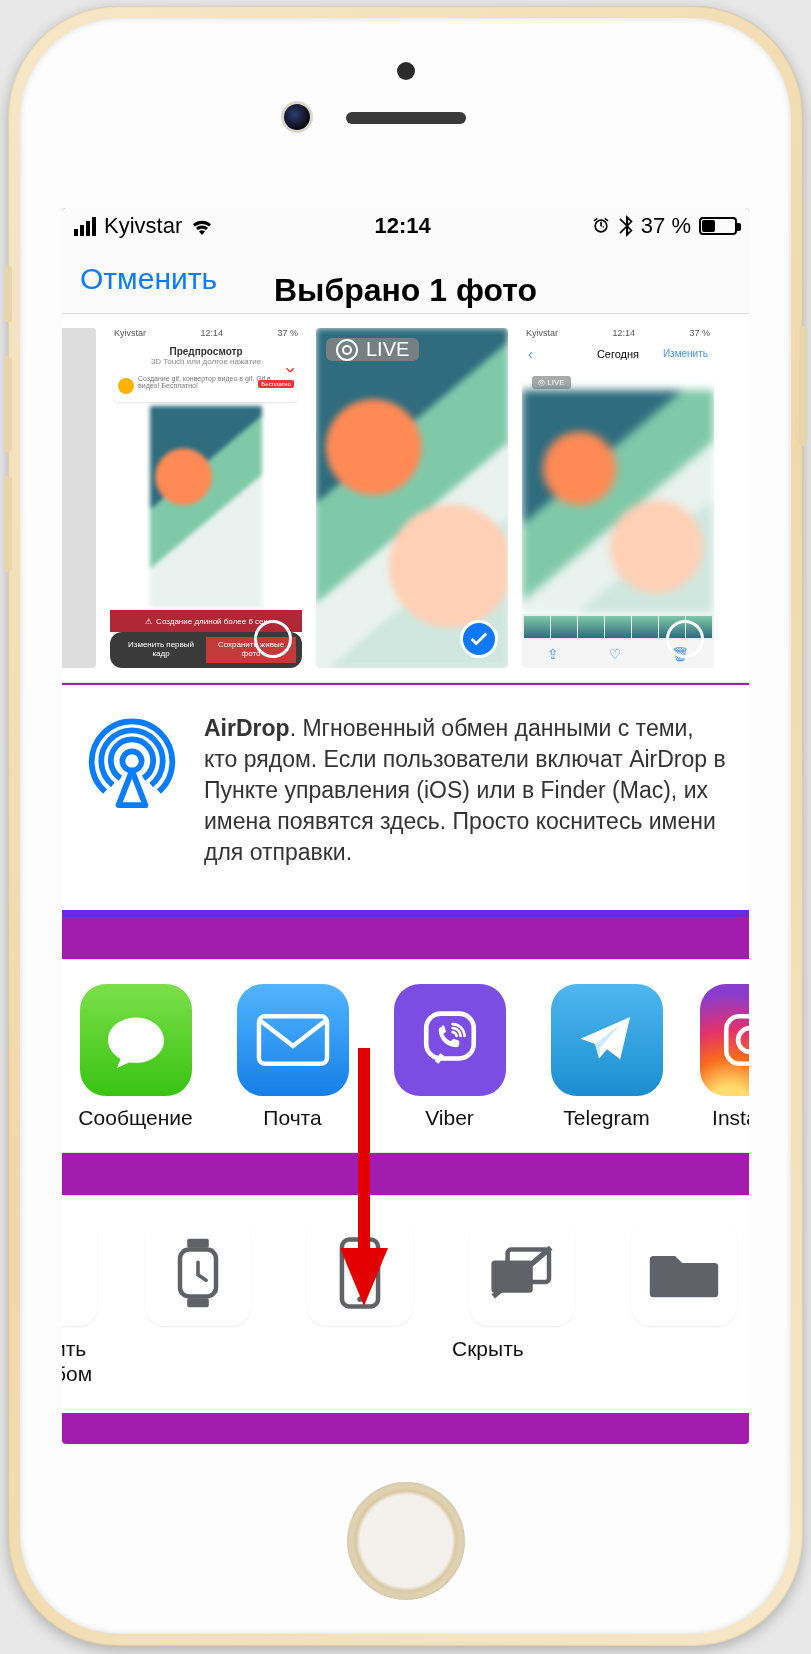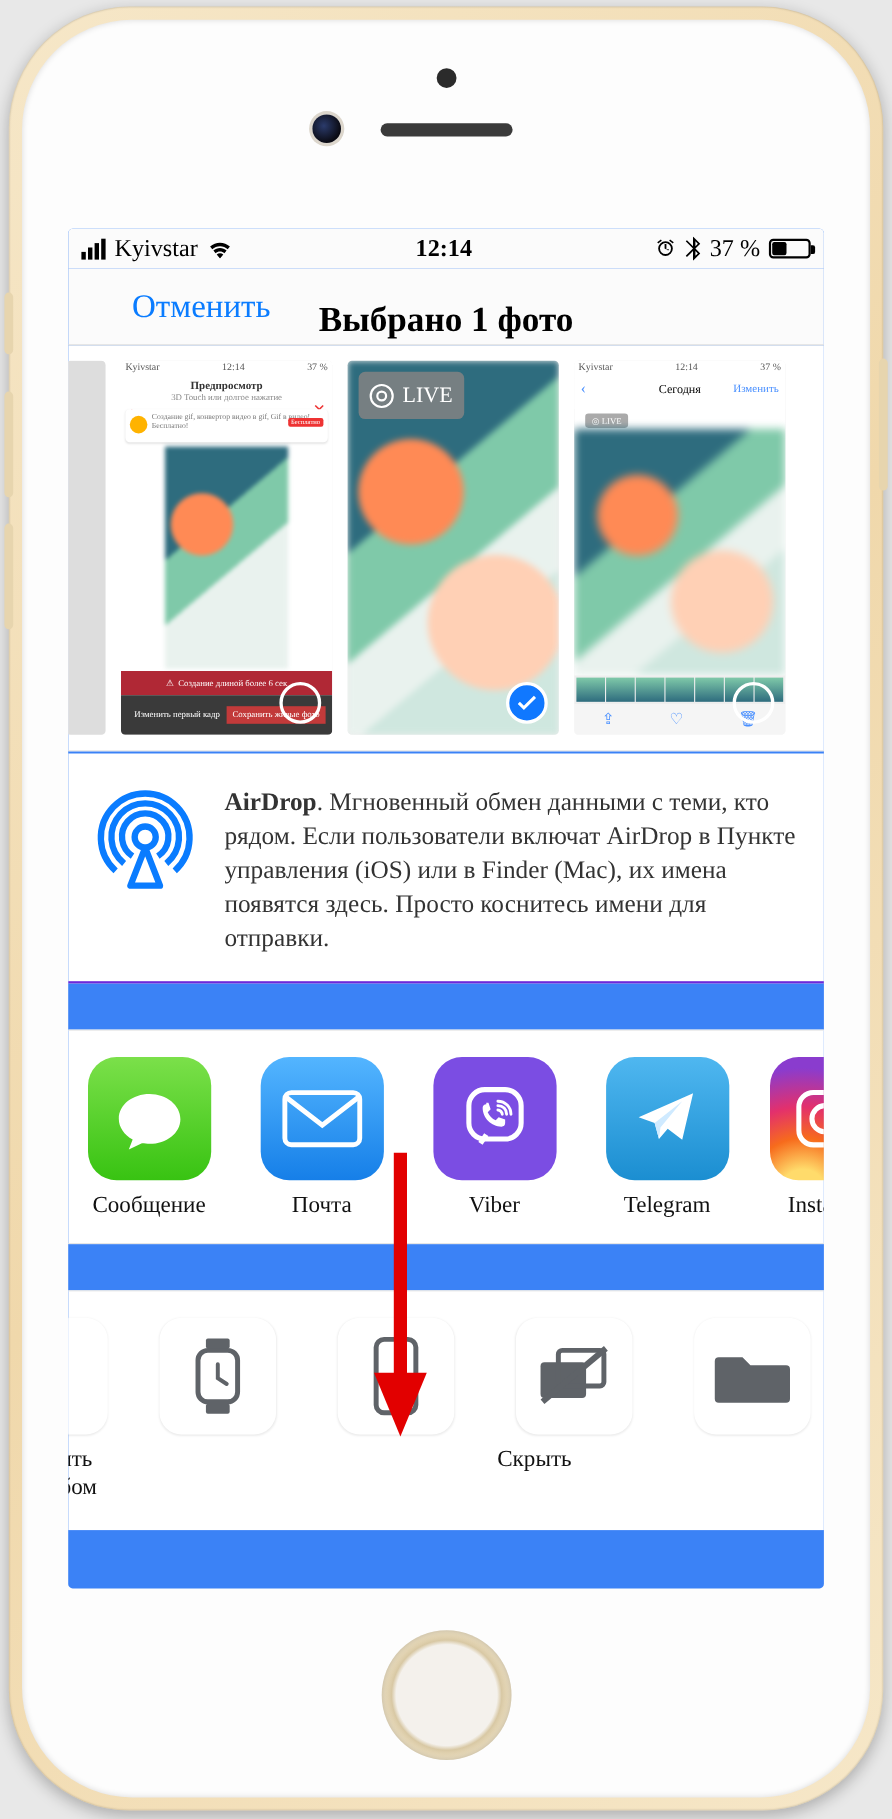--- a/index.html
+++ b/index.html
@@ -57,24 +57,23 @@
   .side-btn { position:absolute; background:#e7d5ae; border-radius:4px; }
   .sb-mute  { left:-4px; top:260px; width:8px; height:56px; }
   .sb-volu  { left:-4px; top:350px; width:8px; height:96px; }
   .sb-vold  { left:-4px; top:470px; width:8px; height:96px; }
   .sb-pwr   { right:-4px; top:320px; width:8px; height:120px; }
 
   
   .screen {
     position: absolute;
     left: 42px; right: 42px; top: 190px; bottom: 190px;
-    background: #3b82f6;
+    background: #a21caf;
     overflow: hidden;
     border-radius: 4px;
-    font-family: Liberation Serif, serif;
   }
 
   
   .status {
     height: 36px;
     display: flex; align-items: center; justify-content: space-between;
     padding: 0 12px;
     font-size: 22px; font-weight: 500; color:#000;
     background:#fbfbfb;
   }
@@ -93,21 +92,21 @@
 
   
   .navbar {
     height: 70px;
     display:flex; align-items:center; justify-content:space-between;
     padding:0 18px;
     background:#fbfbfb;
     border-bottom:1px solid #ddd;
     position: relative;
   }
-  .cancel { color:#0a7cff; font-size:30px; font-weight:400;margin-left:40px; }
+  .cancel { color:#0a7cff; font-size:30px; font-weight:400; }
   .title  { position:absolute; left:0; right:0; text-align:center; font-size:32px; font-weight:700; color:#000; pointer-events:none;margin-top:24px;}
 
   
   .thumbs {
     display:flex; gap:14px; padding:14px 0 14px 0;
     overflow:hidden; background:#fff;
     border-bottom:1px solid #e6e6e6;
   }
   .thumb {
     position:relative; flex:0 0 auto;
@@ -134,27 +133,27 @@
   .thumb .mini-banner .tag{position:absolute;right:4px;top:8px;background:#e33;color:#fff;font-size:6px;padding:1px 3px;border-radius:2px;}
   .thumb .inner-wall {
     position:absolute; top:78px; left:40px; right:40px; bottom:60px;
     background:
       radial-gradient(circle at 30% 35%, #ff8a55 0 18%, transparent 19%),
       linear-gradient(140deg,#2e6c7e 0 35%,#7fc9a9 35% 55%,#e9f2ee 55%);
     filter: blur(2px);
   }
   .thumb .strip{position:absolute;left:0;right:0;height:22px;color:#fff;font-size:8px;display:flex;align-items:center;padding:0 6px;}
   .thumb .strip.warn{bottom:36px;background:#b02835;justify-content:center;}
-  .thumb .strip.actions{bottom:0;height:36px;background:#3a3a3a;display:flex;}
+  .thumb .strip.actions{bottom:0;height:36px;background:#3a3a3a;display:flex;border-radius:12px;}
   .thumb .strip.actions div{flex:1;text-align:center;padding:4px;font-size:8px;line-height:1.1;}
   .thumb .strip.actions div:last-child{background:#c23a3a;}
   .thumb .live-badge{
     position:absolute; top:10px; left:10px;
     background:rgba(130,130,130,.85); color:#fff;
-    border-radius:6px; padding:10px 10px;
+    border-radius:6px; padding:0 10px;
     font-size:20px; display:flex; align-items:center; gap:8px;
   }
   .thumb .live-badge .ring{width:22px;height:22px;border:2px solid #fff;border-radius:50%;position:relative;display:inline-block;}
   .thumb .live-badge .ring::before{content:"";position:absolute;inset:4px;border:2px solid #fff;border-radius:50%;}
   .thumb .live-badge .ring::after{content:"";position:absolute;inset:9px;background:#fff;border-radius:50%;}
   .thumb .live-small{position:absolute;top:48px;left:10px;background:#aaa;color:#fff;font-size:8px;padding:2px 6px;border-radius:3px;}
   .thumb .mini-toolbar{position:absolute;bottom:0;left:0;right:0;height:28px;background:#f5f5f5;display:flex;justify-content:space-around;align-items:center;color:#4a90ff;font-size:14px;}
   .thumb .mini-filmstrip{position:absolute;bottom:28px;left:0;right:0;height:26px;background:#eee;display:flex;gap:1px;padding:2px;}
   .thumb .mini-filmstrip span{flex:1;background:linear-gradient(#7fc9a9,#2e6c7e);}
   .thumb .mini-today{position:absolute;top:16px;left:0;right:0;height:28px;background:#fff;}
@@ -162,22 +161,22 @@
   .thumb .mini-today .edit{position:absolute;right:6px;top:4px;color:#4a90ff;font-size:10px;}
   .thumb .mini-today .bk{position:absolute;left:6px;top:2px;color:#4a90ff;font-size:14px;}
   .sel-circle{
     position:absolute;right:10px;bottom:10px;width:38px;height:38px;border-radius:50%;
     border:3px solid #fff; background:transparent;
   }
   .sel-circle.checked{ background:#1078ff;border-color:#fff;display:flex;align-items:center;justify-content:center;color:#fff;font-size:24px;}
 
   
   .airdrop {
-    display:flex; gap:24px; padding:28px 22px 24px;
-    background:#fff; border-bottom:2px solid #6d28d9;
+    display:flex; gap:24px; padding:28px 22px 42px;
+    background:#fff; border-bottom:7px solid #6d28d9;
     min-height:190px;
     margin-top: 2px;
   }
   .airdrop-icon{flex:0 0 auto; width:96px; height:96px;}
   .airdrop-text{font-size:23px;line-height:1.35;color:#333;}
   .airdrop-text b{font-weight:700;}
 
   
   .app-row{
     display:flex; gap:30px; padding:24px 0 22px 10px;

